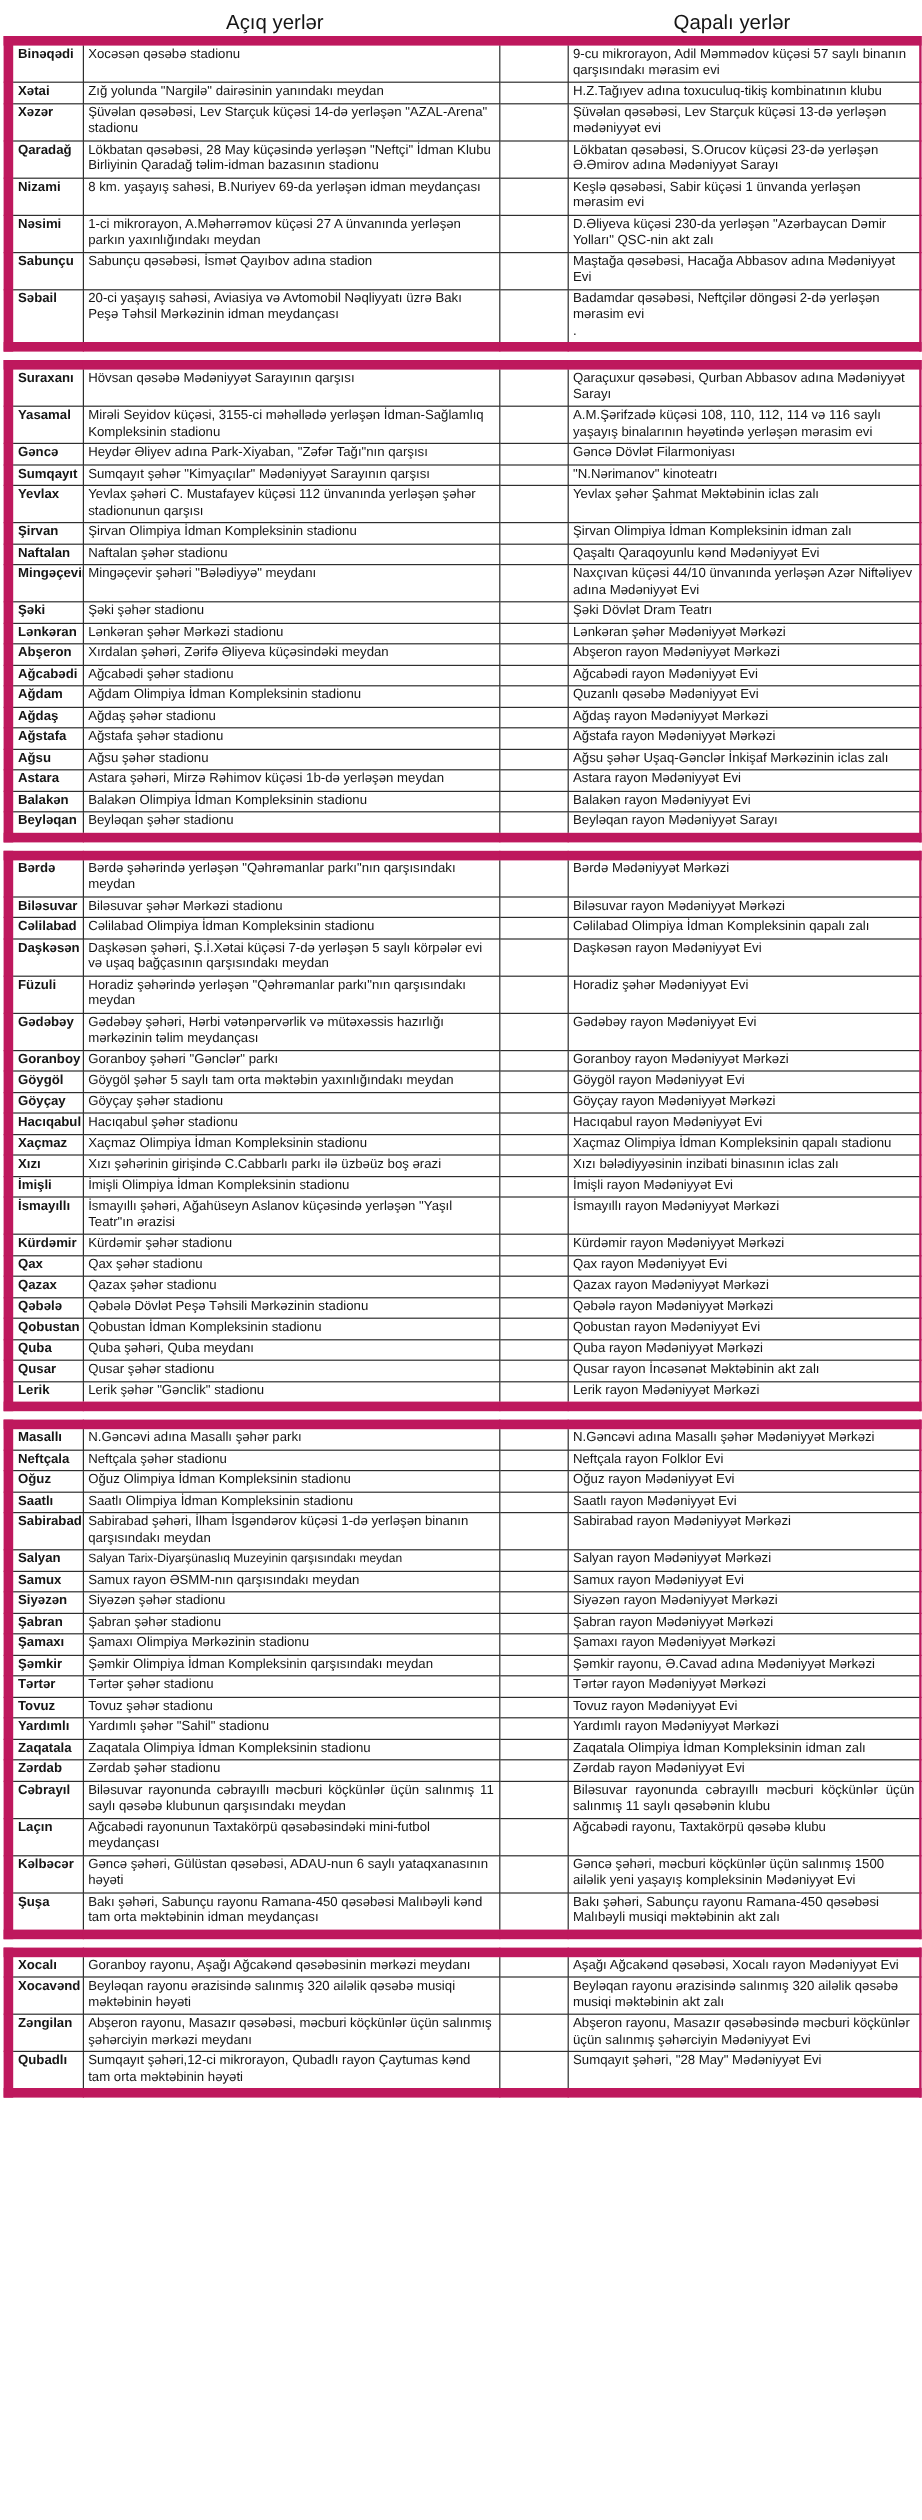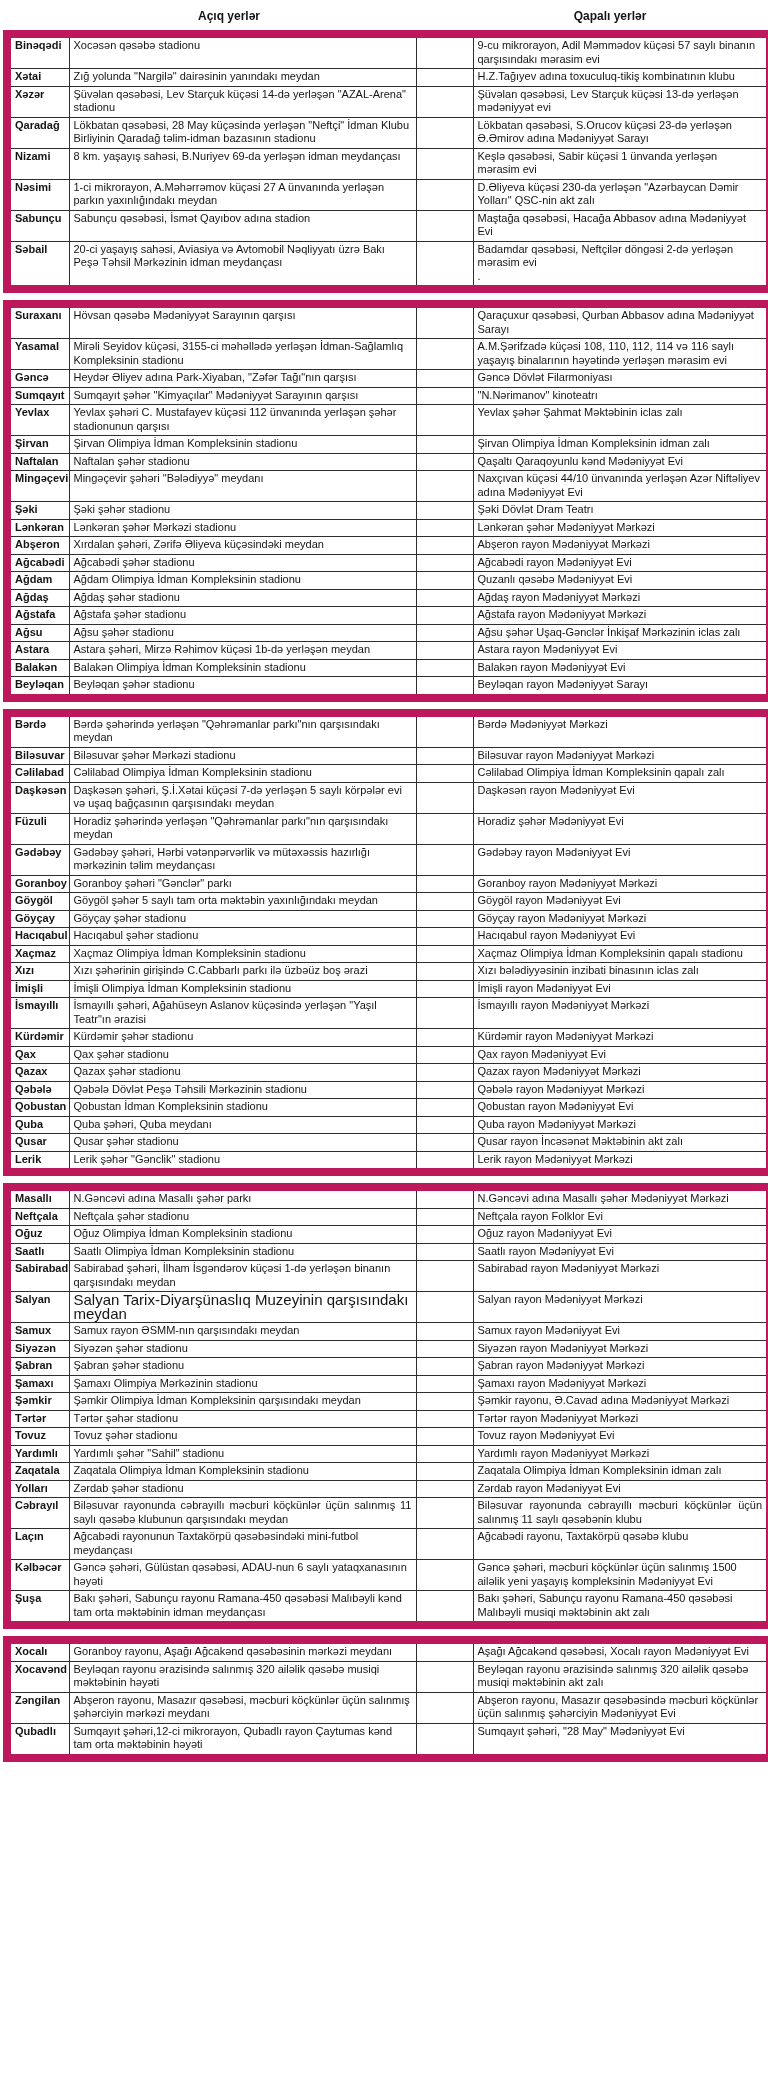--- a/index.html
+++ b/index.html
@@ -1,25 +1,25 @@
 <!DOCTYPE html>
 <html><head>
 <meta charset="utf-8">
 <style>
   html,body { margin:0; padding:0; background:#ffffff; }
   body { width:768px; font-family:"Liberation Sans", sans-serif; color:#151515; }
   .page { width:768px; min-height:2100px; position:relative; }
   .thead { position:relative; height:30px; }
-  .th { position:absolute; top:9px; transform:translateX(-50%); font-weight:bold; font-size:12px; white-space:nowrap; }
+  .th { position:absolute; top:9px; transform:translateX(-50%); font-weight:normal; font-size:17px; white-space:nowrap; }
   .th-open { left:229px; }
   .th-closed { left:610px; }
   table.block { border-collapse:collapse; table-layout:fixed; width:763px; margin:0 0 7px 3px; border:8px solid #be185d; }
   td { border:1px solid #2e2e2e; vertical-align:top; font-size:11px; line-height:13.5px; padding:1px 4px 2px 4px; white-space:pre-line; overflow:hidden; }
   td.d { font-weight:bold; }
-  td.small-text { font-size:15px; line-height:13.5px; }
+  td.small-text { font-size:10px; line-height:13.5px; }
   td.just { text-align:justify;margin-top:48px; }
   col.c1 { width:62px; }
   col.c2 { width:347px; }
   col.c3 { width:57px; }
   col.c4 { width:297px; }
 </style>
 </head>
 <body>
 
 <div class="page">
@@ -445,21 +445,21 @@
     <td class="s"></td>
     <td class="c">Yardımlı rayon Mədəniyyət Mərkəzi</td>
   </tr>
           <tr>
     <td class="d">Zaqatala</td>
     <td class="o">Zaqatala Olimpiya İdman Kompleksinin stadionu</td>
     <td class="s"></td>
     <td class="c">Zaqatala Olimpiya İdman Kompleksinin idman zalı</td>
   </tr>
           <tr>
-    <td class="d">Yolları</td>
+    <td class="d">Zərdab</td>
     <td class="o">Zərdab şəhər stadionu</td>
     <td class="s"></td>
     <td class="c">Zərdab rayon Mədəniyyət Evi</td>
   </tr>
           <tr>
     <td class="d">Cəbrayıl</td>
     <td class="o just">Biləsuvar rayonunda cəbrayıllı məcburi köçkünlər üçün salınmış 11 saylı qəsəbə klubunun qarşısındakı meydan</td>
     <td class="s"></td>
     <td class="c just">Biləsuvar rayonunda cəbrayıllı məcburi köçkünlər üçün salınmış 11 saylı qəsəbənin klubu</td>
   </tr>

